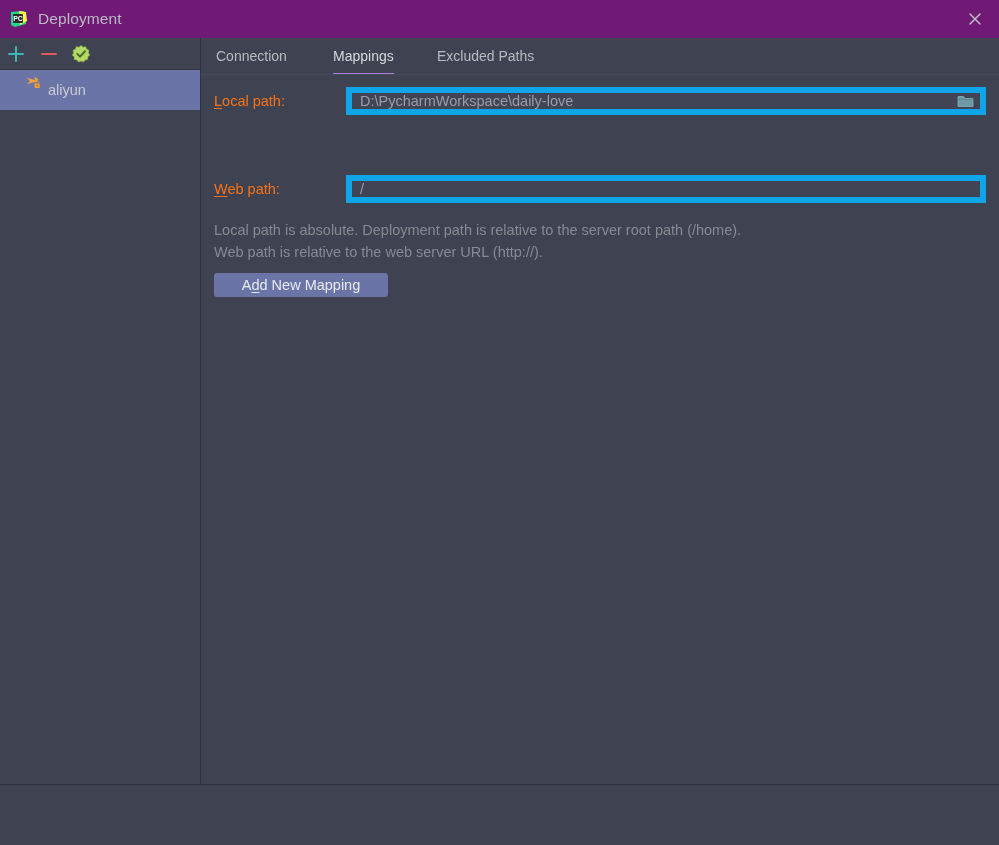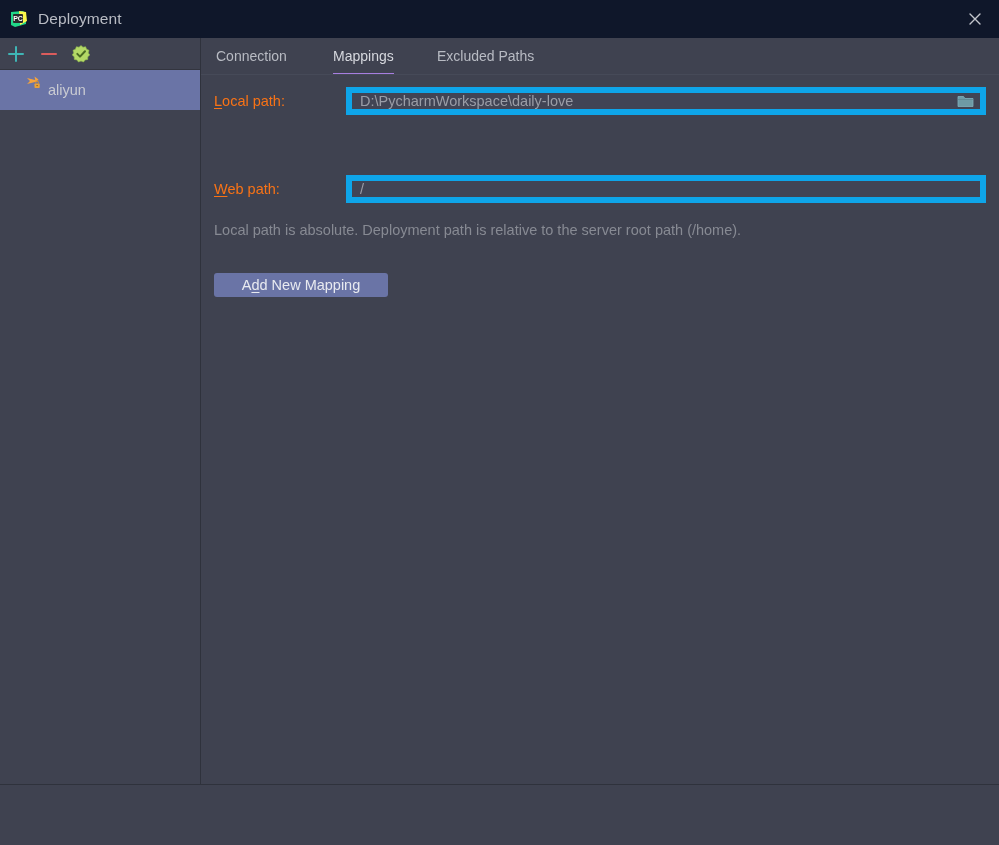--- a/index.html
+++ b/index.html
@@ -20,21 +20,21 @@
     width: 999px;
     height: 845px;
     background: #3f4250;
   }
 
   
   .titlebar {
     position: absolute;
     left: 0; top: 0;
     width: 999px; height: 38px;
-    background: #0f172a;
+    background: #701a75;
   }
   .title-icon {
     position: absolute;
     left: 9px; top: 9px;
     width: 20px; height: 20px;
   }
   .title-text {
     position: absolute;
     left: 38px; top: 9px;
     font-size: 15.5px;
@@ -322,20 +322,21 @@
 
 
     <div class="form-row" style="left:0; top:137px; width:798px;">
       <label class="form-label" style="left:13px;"><u>W</u><span>eb path:</span></label>
       <div class="field" style="left:145px; width:640px;">
         <span class="field-value">/</span>
       </div>
     </div>
 
     <div class="hint" style="left:13px; top:181px;">Local path is absolute. Deployment path is relative to the server root path (/home).</div>
+    <div class="hint" style="left:13px; top:203px;">Web path is relative to the web server URL (http://).</div>
 
   </div>
 
   <button class="add-mapping-btn"><span>A</span><u>d</u><span>d New Mapping</span></button>
 
   <div class="footer-divider"></div>
   <div class="footer">
     
     
     

